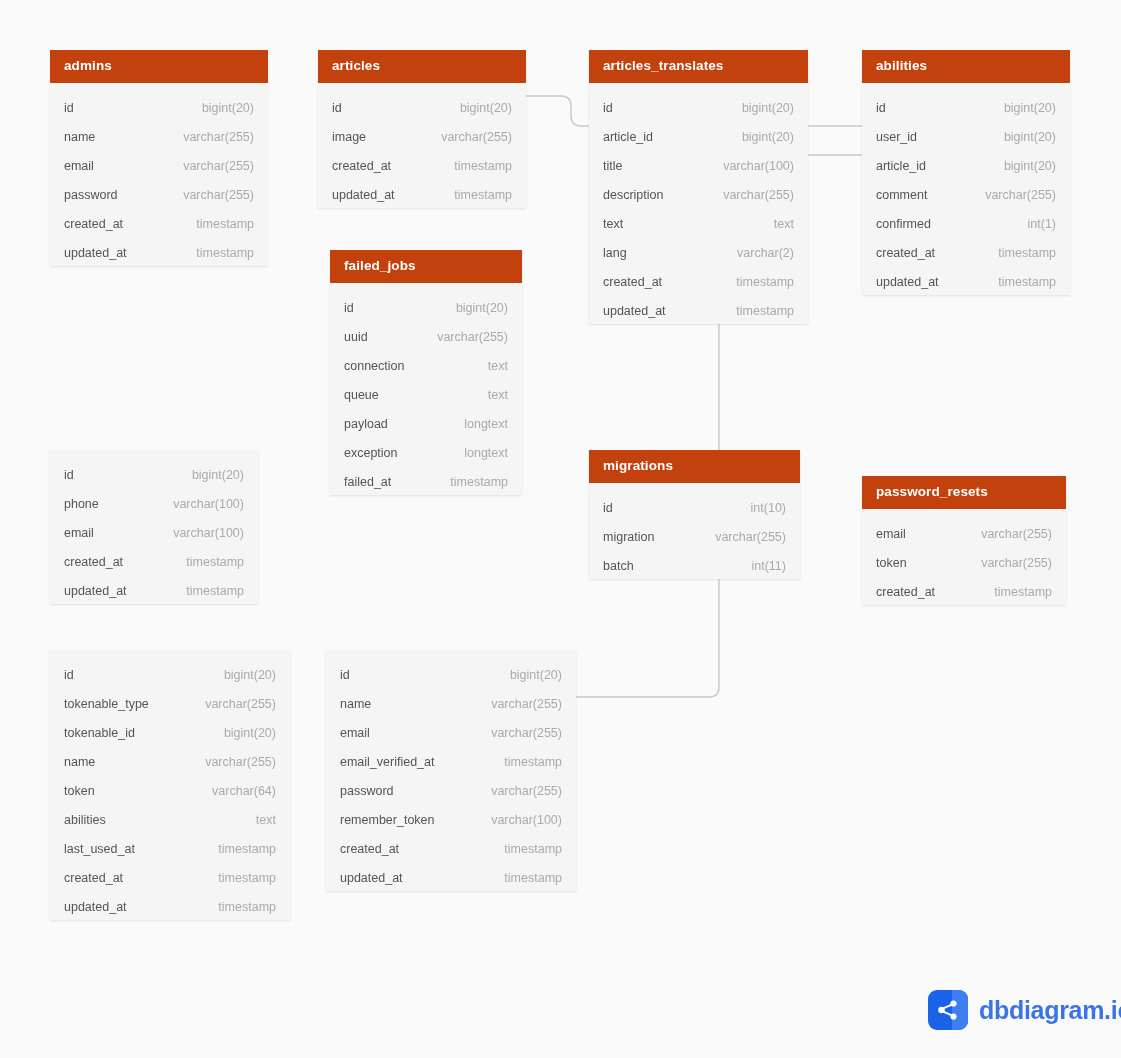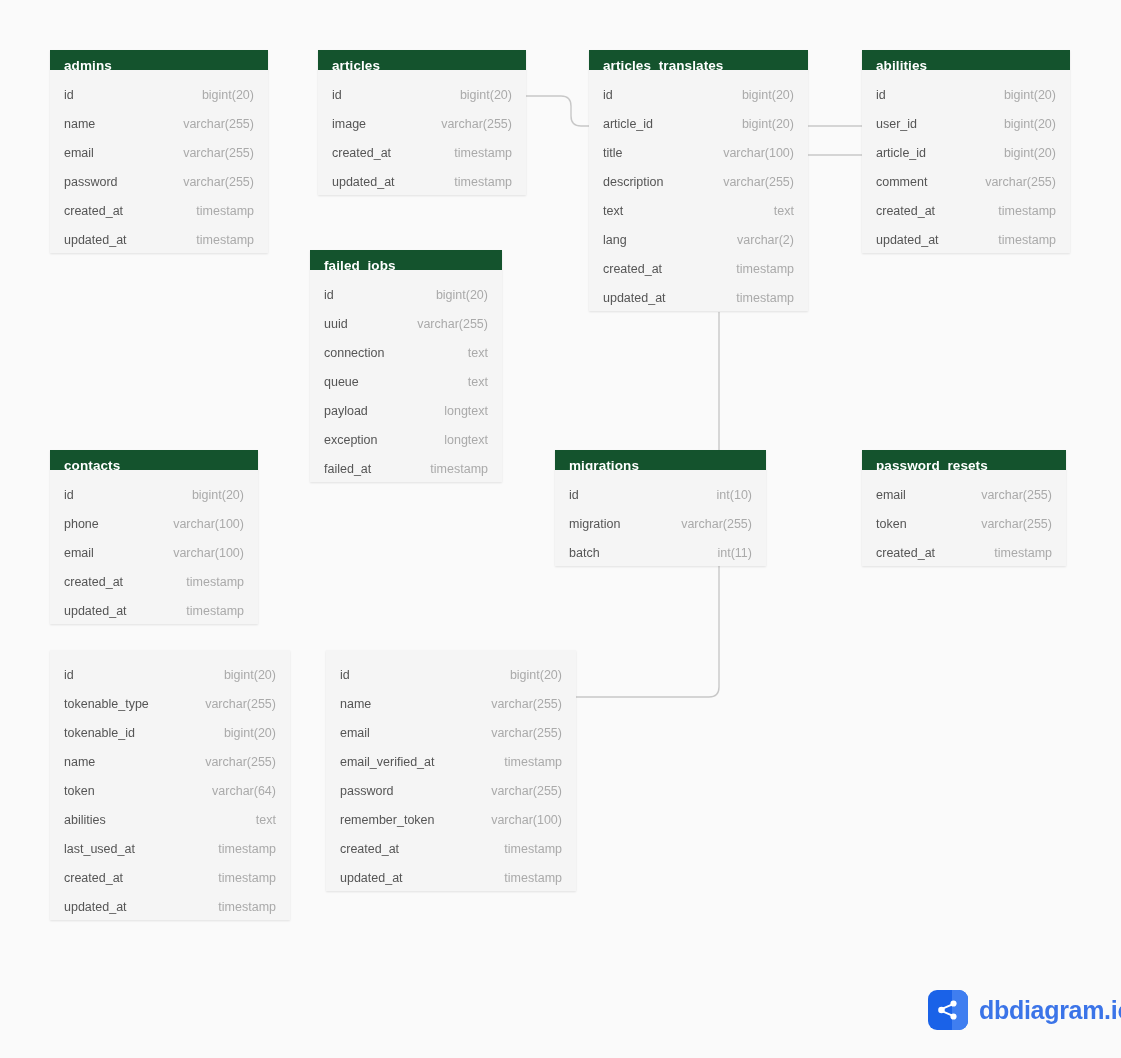--- a/index.html
+++ b/index.html
@@ -41,27 +41,27 @@
 
   
   .table {
     position: absolute;
     z-index: 2;
     box-sizing: border-box;
     background: #f5f5f5;
     box-shadow: 0 1px 2px rgba(0,0,0,0.10);
   }
   .table-header {
-    background: #14532d;
+    background: #c2410c;
     color: #ffffff;
     font-size: 13.5px;
     font-weight: bold;
     letter-spacing: 0.1px;
     padding: 0 14px;
-    height: 20px;
+    height: 33px;
     line-height: 32px;
     white-space: nowrap;
     overflow: hidden;
   }
   .table-body {
     padding: 3px 0 6px 0;
   }
   .field {
     display: flex;
     align-items: flex-end;
@@ -233,30 +233,34 @@
           </div>
           <div class="field">
             <span class="field-name">article_id</span>
             <span class="field-type">bigint(20)</span>
           </div>
           <div class="field">
             <span class="field-name">comment</span>
             <span class="field-type">varchar(255)</span>
           </div>
           <div class="field">
-            <span class="field-name">created_at</span>
-            <span class="field-type">timestamp</span>
-          </div>
-          <div class="field">
-            <span class="field-name">updated_at</span>
-            <span class="field-type">timestamp</span>
-          </div>
-        </div>
-      </div>
-      <div class="table" style="left: 310px; top: 250px; width: 192px;">
+            <span class="field-name">confirmed</span>
+            <span class="field-type">int(1)</span>
+          </div>
+          <div class="field">
+            <span class="field-name">created_at</span>
+            <span class="field-type">timestamp</span>
+          </div>
+          <div class="field">
+            <span class="field-name">updated_at</span>
+            <span class="field-type">timestamp</span>
+          </div>
+        </div>
+      </div>
+      <div class="table" style="left: 330px; top: 250px; width: 192px;">
         <div class="table-header">failed_jobs</div>
         <div class="table-body">
           <div class="field">
             <span class="field-name">id</span>
             <span class="field-type">bigint(20)</span>
           </div>
           <div class="field">
             <span class="field-name">uuid</span>
             <span class="field-type">varchar(255)</span>
           </div>
@@ -276,21 +280,20 @@
             <span class="field-name">exception</span>
             <span class="field-type">longtext</span>
           </div>
           <div class="field">
             <span class="field-name">failed_at</span>
             <span class="field-type">timestamp</span>
           </div>
         </div>
       </div>
       <div class="table" style="left: 50px; top: 450px; width: 208px;">
-        <div class="table-header">contacts</div>
         <div class="table-body">
           <div class="field">
             <span class="field-name">id</span>
             <span class="field-type">bigint(20)</span>
           </div>
           <div class="field">
             <span class="field-name">phone</span>
             <span class="field-type">varchar(100)</span>
           </div>
           <div class="field">
@@ -300,38 +303,38 @@
           <div class="field">
             <span class="field-name">created_at</span>
             <span class="field-type">timestamp</span>
           </div>
           <div class="field">
             <span class="field-name">updated_at</span>
             <span class="field-type">timestamp</span>
           </div>
         </div>
       </div>
-      <div class="table" style="left: 555px; top: 450px; width: 211px;">
+      <div class="table" style="left: 589px; top: 450px; width: 211px;">
         <div class="table-header">migrations</div>
         <div class="table-body">
           <div class="field">
             <span class="field-name">id</span>
             <span class="field-type">int(10)</span>
           </div>
           <div class="field">
             <span class="field-name">migration</span>
             <span class="field-type">varchar(255)</span>
           </div>
           <div class="field">
             <span class="field-name">batch</span>
             <span class="field-type">int(11)</span>
           </div>
         </div>
       </div>
-      <div class="table" style="left: 862px; top: 450px; width: 204px;">
+      <div class="table" style="left: 862px; top: 476px; width: 204px;">
         <div class="table-header">password_resets</div>
         <div class="table-body">
           <div class="field">
             <span class="field-name">email</span>
             <span class="field-type">varchar(255)</span>
           </div>
           <div class="field">
             <span class="field-name">token</span>
             <span class="field-type">varchar(255)</span>
           </div>

